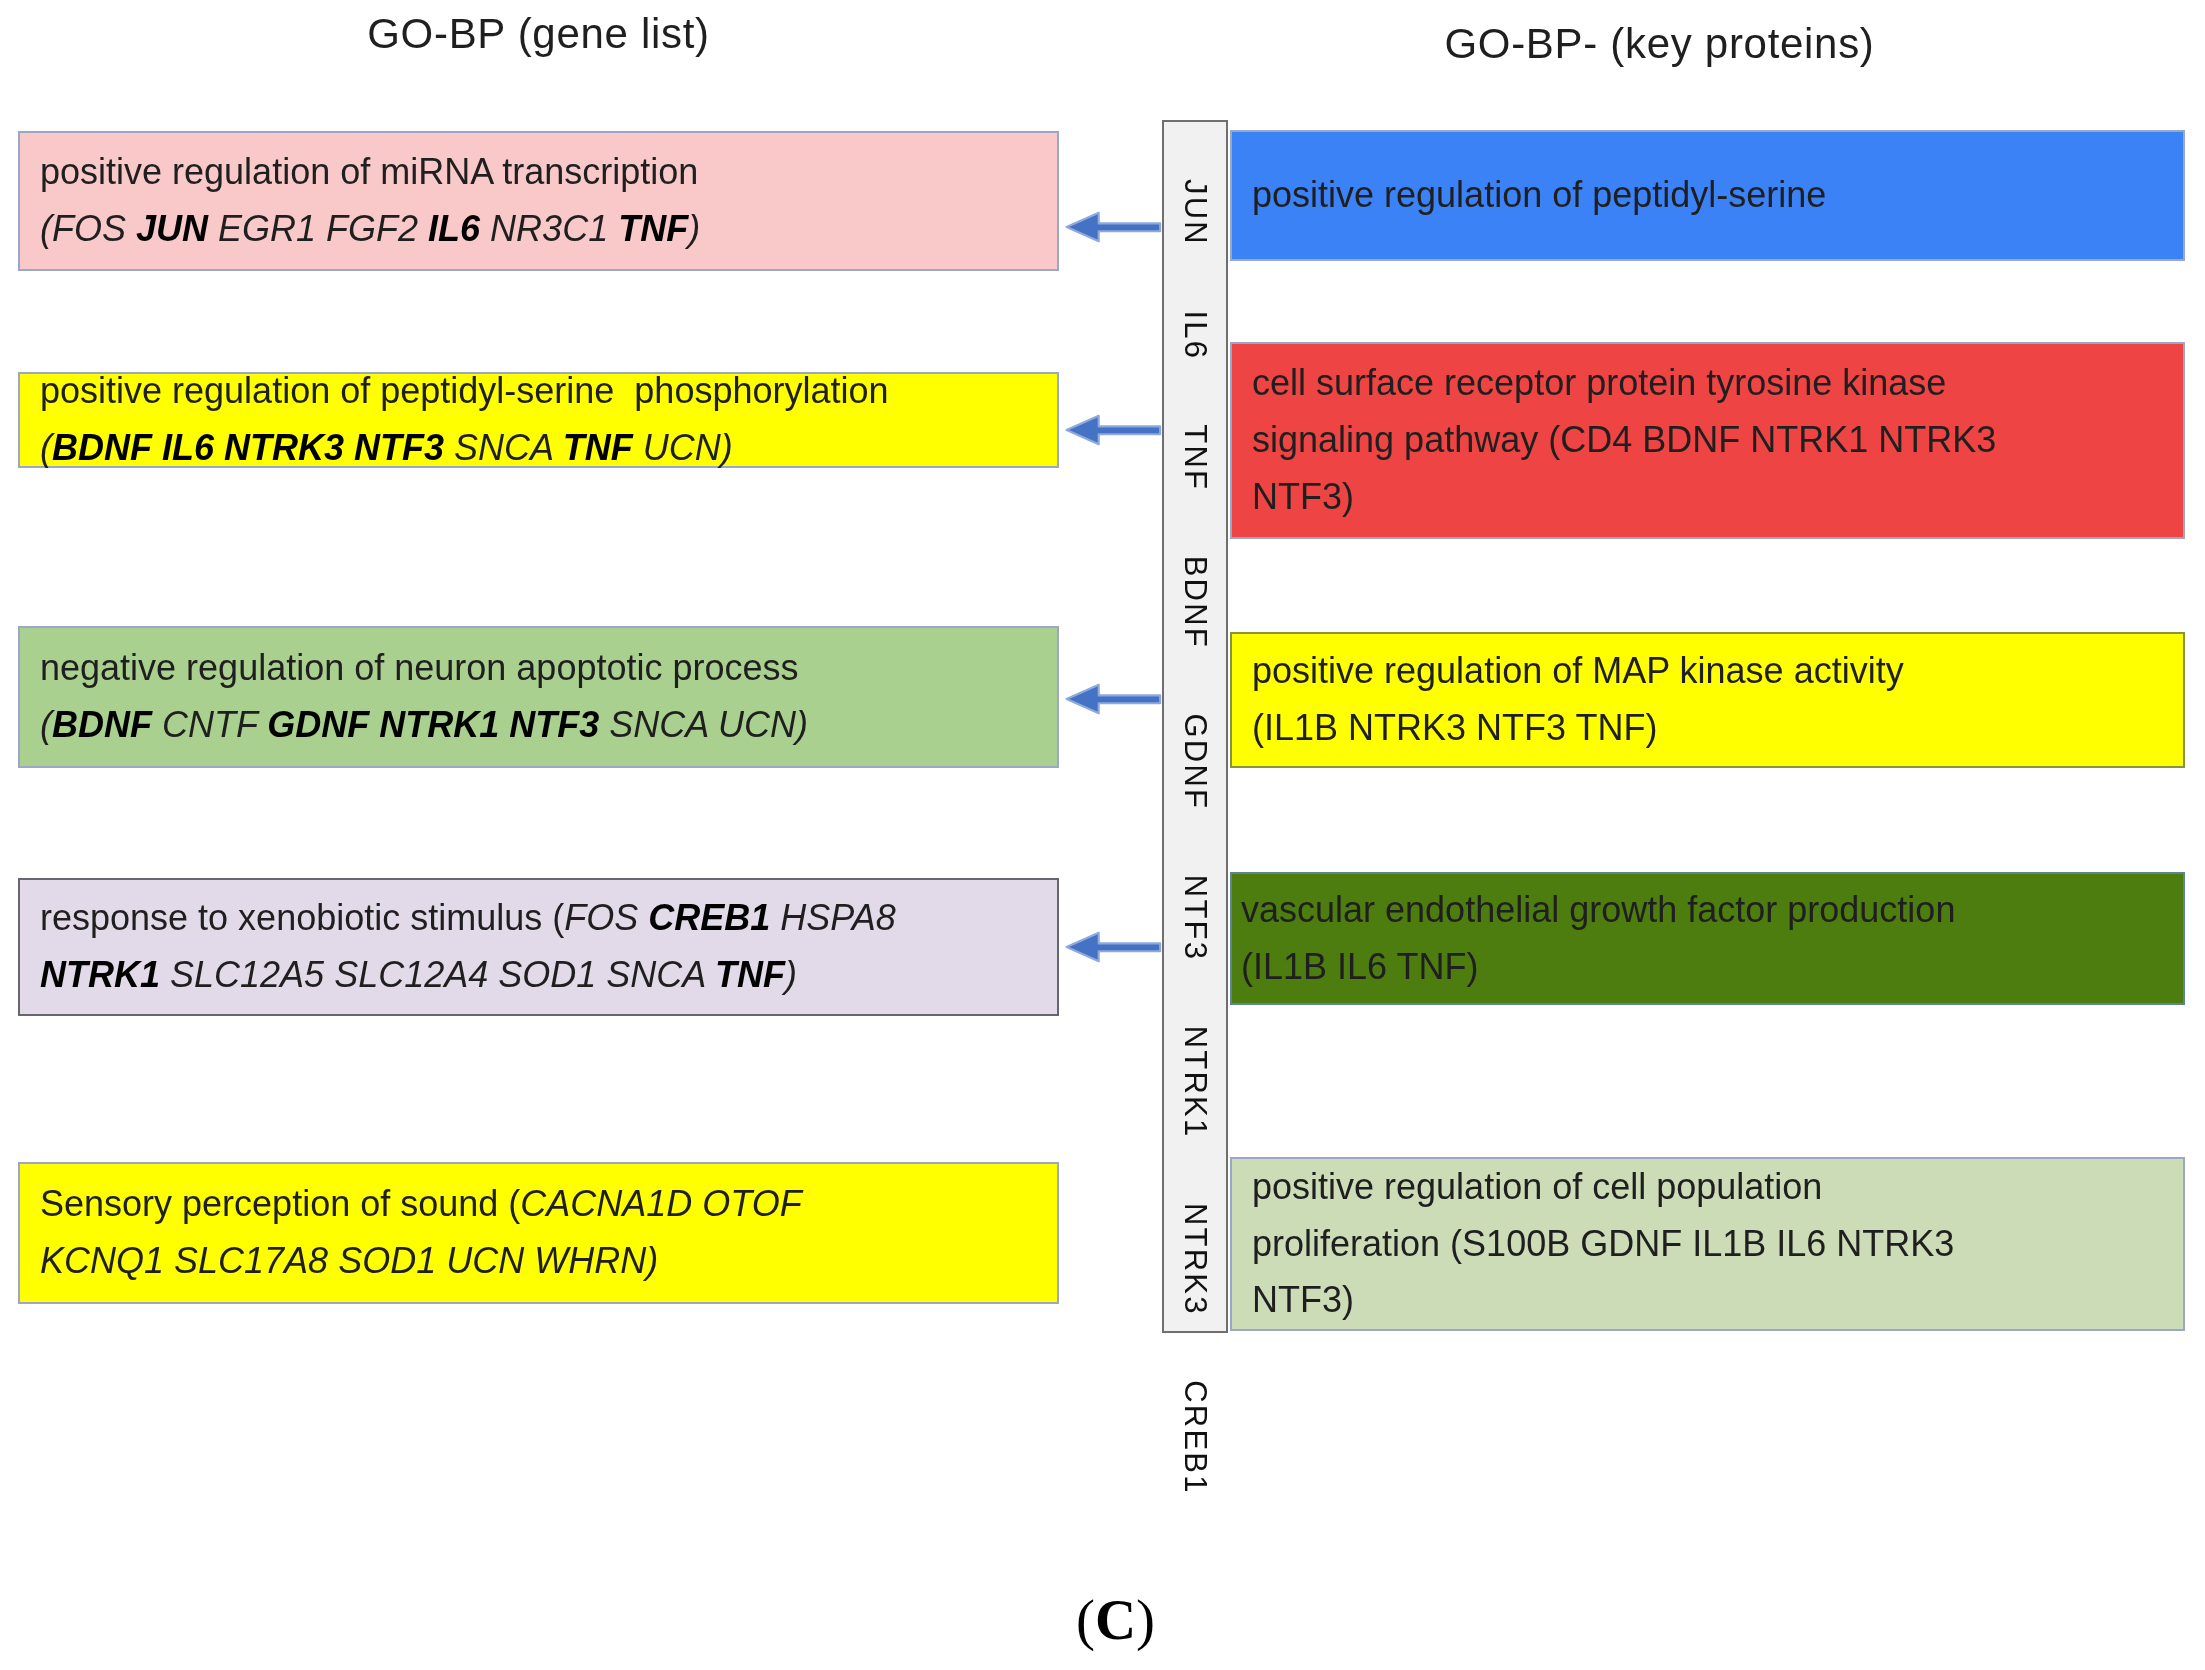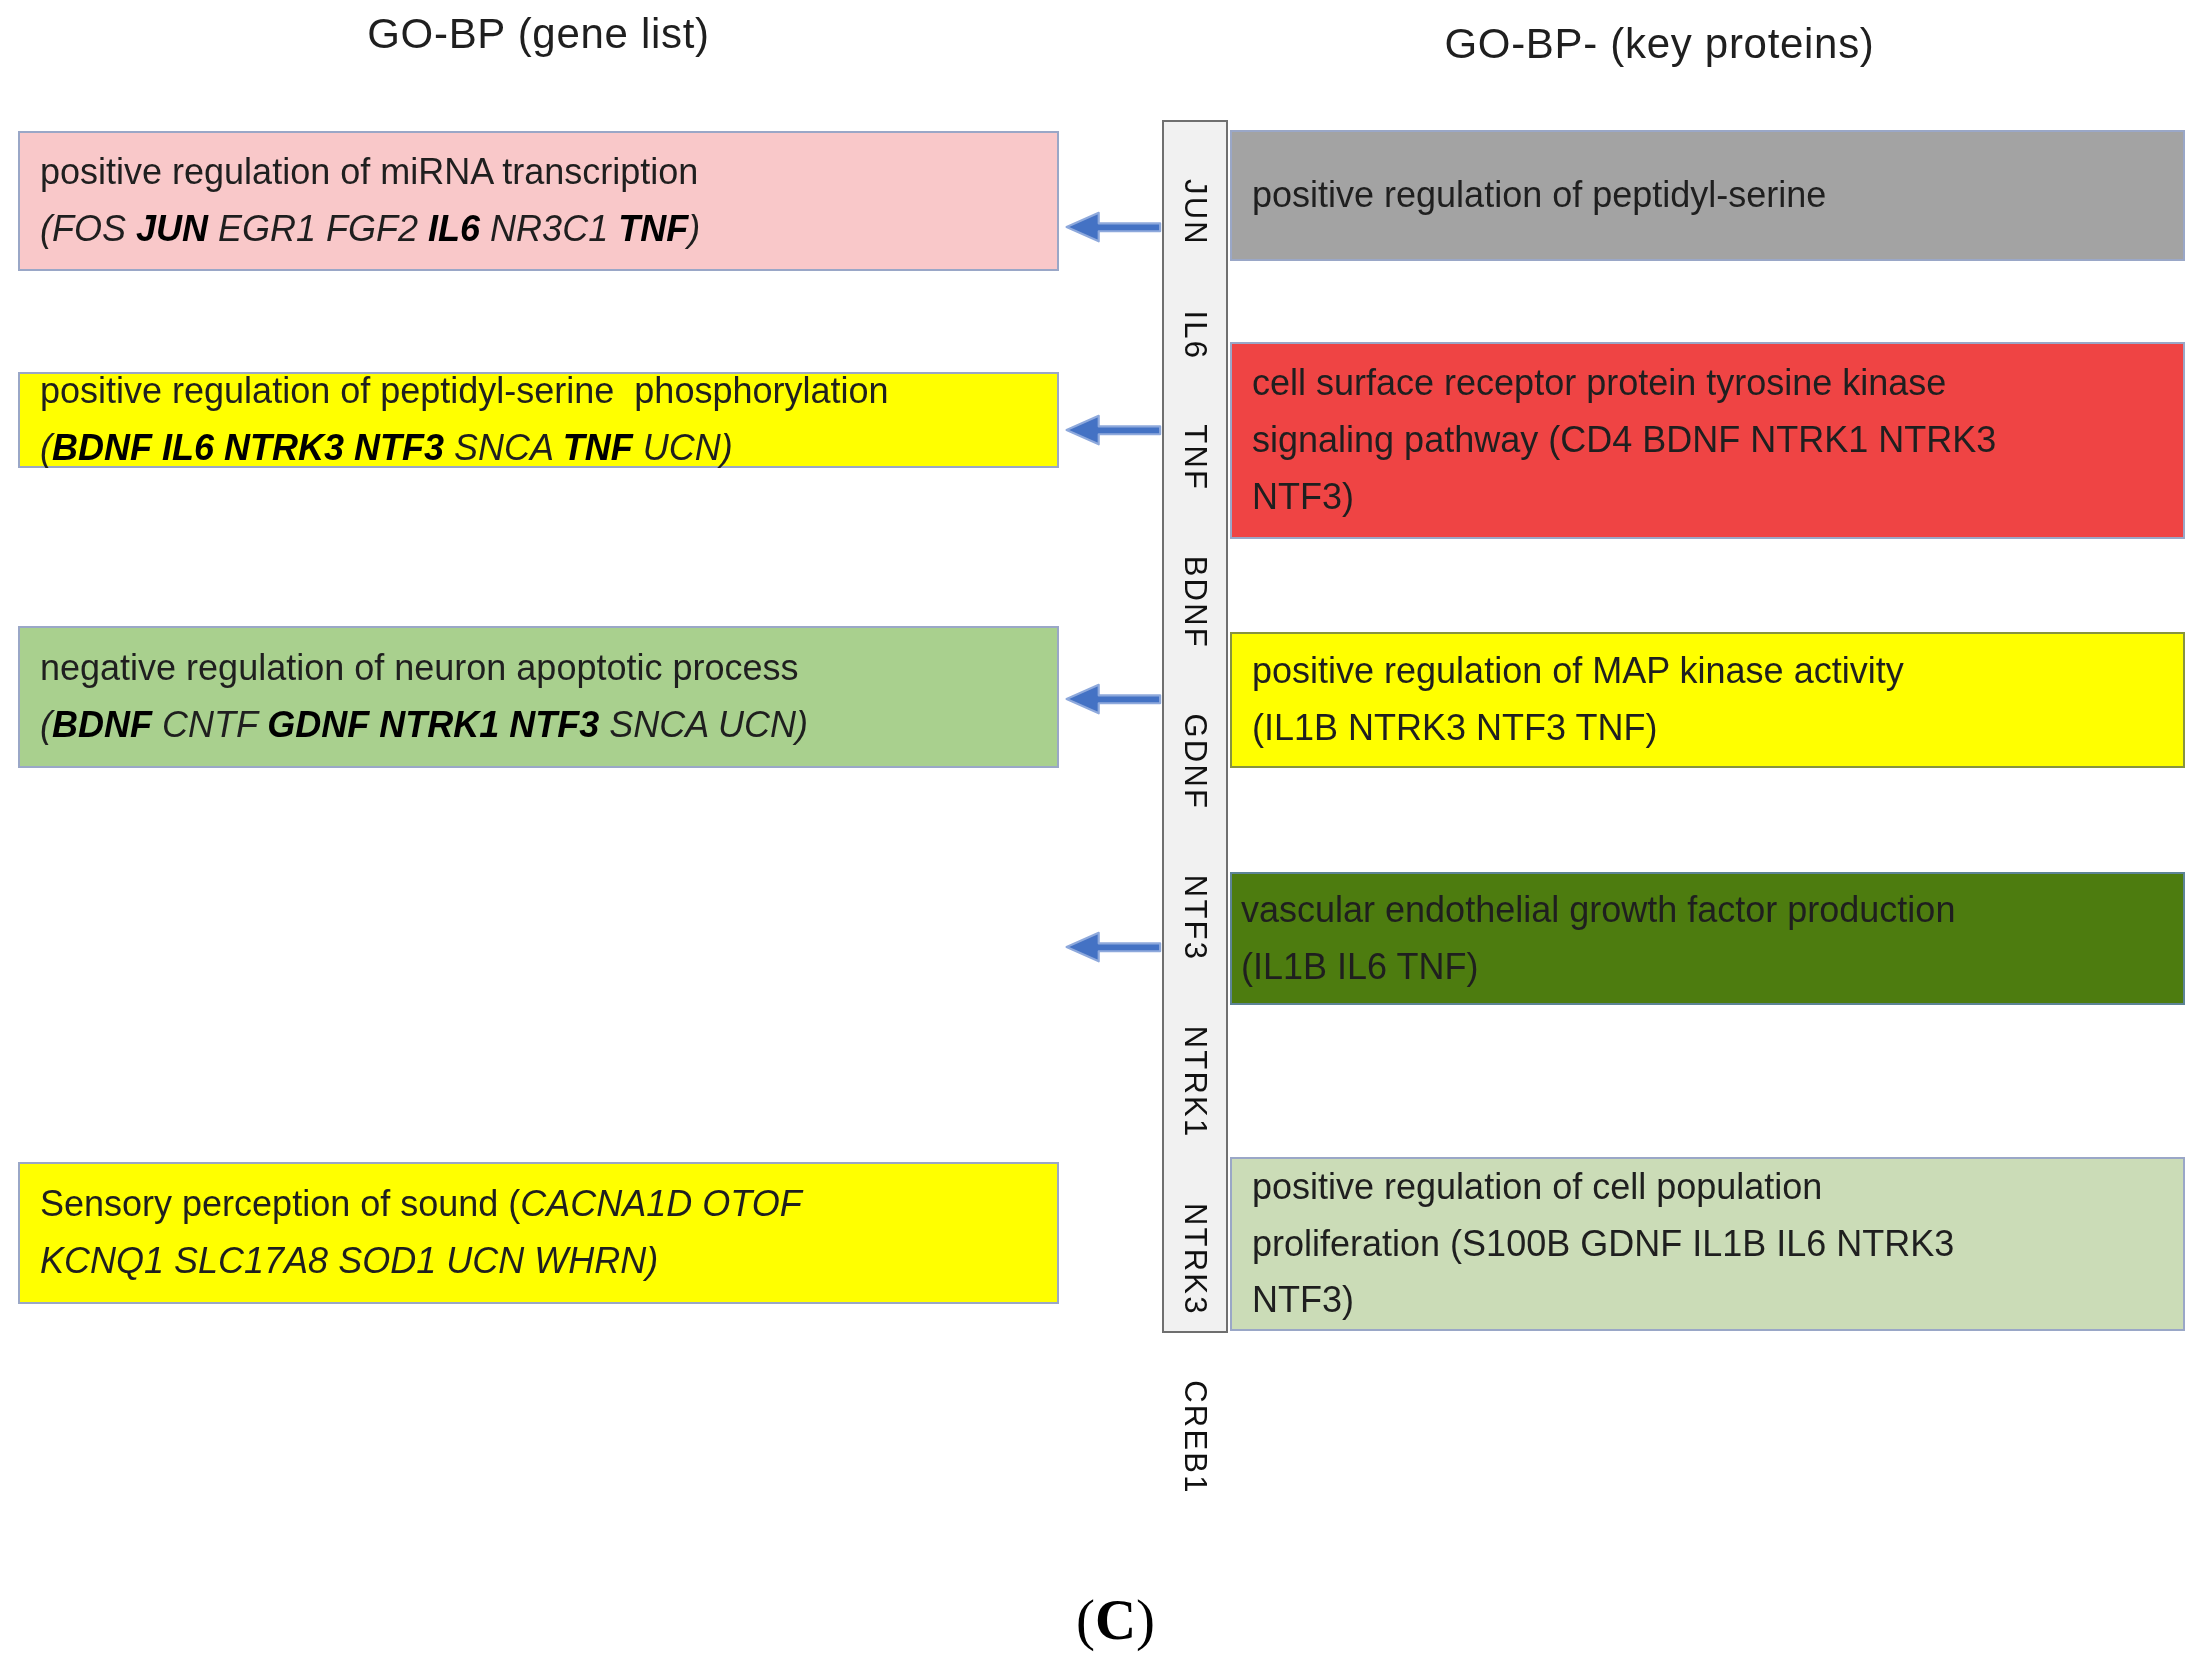--- a/index.html
+++ b/index.html
@@ -44,20 +44,24 @@
       <div class="tline"><span class="it">(</span><span class="it">FOS </span><span class="it bd">JUN </span><span class="it">EGR1 FGF2 </span><span class="it bd">IL6 </span><span class="it">NR3C1 </span><span class="it bd">TNF</span><span class="it">)</span></div>
     </div>
   <div class="box" style="left: 18px; top: 372px; width: 1041px; height: 96px; background: rgb(255, 255, 0); border-color: rgb(154, 167, 199);">
       <div class="tline"><span>positive regulation of peptidyl-serine  phosphorylation</span></div>
       <div class="tline"><span class="it">(</span><span class="it bd">BDNF IL6 NTRK3 NTF3 </span><span class="it">SNCA </span><span class="it bd">TNF </span><span class="it">UCN</span><span class="it">)</span></div>
     </div>
   <div class="box" style="left: 18px; top: 626px; width: 1041px; height: 142px; background: rgb(169, 208, 142); border-color: rgb(154, 167, 199);">
       <div class="tline"><span>negative regulation of neuron apoptotic process</span></div>
       <div class="tline"><span class="it">(</span><span class="it bd">BDNF </span><span class="it">CNTF </span><span class="it bd">GDNF NTRK1 NTF3 </span><span class="it">SNCA UCN</span><span class="it">)</span></div>
     </div>
+  <div class="box" style="left: 18px; top: 878px; width: 1041px; height: 138px; background: rgb(226, 217, 233); border-color: rgb(102, 102, 110);">
+      <div class="tline"><span>response to xenobiotic stimulus (</span><span class="it">FOS </span><span class="it bd">CREB1 </span><span class="it">HSPA8</span></div>
+      <div class="tline"><span class="it bd">NTRK1 </span><span class="it">SLC12A5 SLC12A4 SOD1 SNCA </span><span class="it bd">TNF</span><span class="it">)</span></div>
+    </div>
   <div class="box" style="left: 18px; top: 1162px; width: 1041px; height: 142px; background: rgb(255, 255, 0); border-color: rgb(154, 167, 199);">
       <div class="tline"><span>Sensory perception of sound (</span><span class="it">CACNA1D OTOF</span></div>
       <div class="tline"><span class="it">KCNQ1 SLC17A8 SOD1 UCN WHRN</span><span class="it">)</span></div>
     </div>
 
   <div class="strip">
     <div class="strip-text">JUN  IL6  TNF  BDNF  GDNF  NTF3  NTRK1  NTRK3  CREB1</div>
   </div>
 
   <svg class="arrow" style="left:1063px;top:204px;" viewBox="0 0 140 64">
@@ -66,21 +70,21 @@
   <svg class="arrow" style="left:1063px;top:407px;" viewBox="0 0 140 64">
     <path d="M136 27 H50 V12 L5 32 L50 52 V38 H136 Z" stroke-width="3" stroke-linejoin="round" stroke="#8ea9dc" fill="#4472c4"></path>
   </svg>
   <svg class="arrow" style="left:1063px;top:676px;" viewBox="0 0 140 64">
     <path d="M136 27 H50 V12 L5 32 L50 52 V38 H136 Z" stroke-width="3" stroke-linejoin="round" stroke="#8ea9dc" fill="#4472c4"></path>
   </svg>
   <svg class="arrow" style="left:1063px;top:924px;" viewBox="0 0 140 64">
     <path d="M136 27 H50 V12 L5 32 L50 52 V38 H136 Z" stroke-width="3" stroke-linejoin="round" stroke="#8ea9dc" fill="#4472c4"></path>
   </svg>
 
-  <div class="box" style="left: 1230px; top: 130px; width: 955px; height: 131px; background: #a3a3a3; border-color: rgb(154, 167, 199);">
+  <div class="box" style="left: 1230px; top: 130px; width: 955px; height: 131px; background: #3b82f6; border-color: rgb(154, 167, 199);">
       <div class="tline"><span>positive regulation of peptidyl-serine</span></div>
     </div>
   <div class="box" style="left: 1230px; top: 342px; width: 955px; height: 197px; background: #ef4444; border-color: rgb(154, 167, 199);">
       <div class="tline"><span>cell surface receptor protein tyrosine kinase</span></div>
       <div class="tline"><span>signaling pathway (CD4 BDNF NTRK1 NTRK3</span></div>
       <div class="tline"><span>NTF3)</span></div>
     </div>
   <div class="box" style="left: 1230px; top: 632px; width: 955px; height: 136px; background: rgb(255, 255, 0); border-color: rgb(135, 148, 63);">
       <div class="tline"><span>positive regulation of MAP kinase activity</span></div>
       <div class="tline"><span>(IL1B NTRK3 NTF3 TNF)</span></div>

